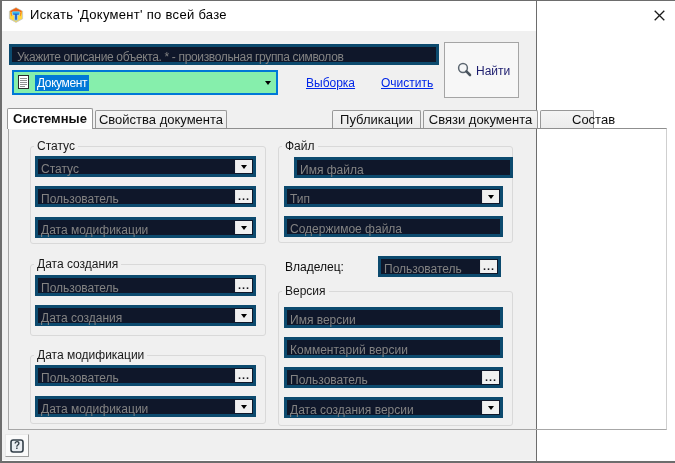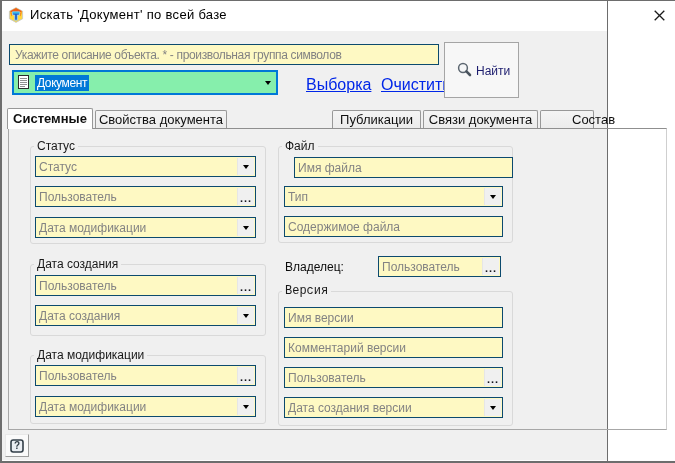--- a/index.html
+++ b/index.html
@@ -1,40 +1,40 @@
 <!DOCTYPE html>
 <html><head><meta charset="utf-8">
 <style>
   html,body{margin:0;padding:0;}
   body{width:675px;height:463px;overflow:hidden;font-family:"Liberation Sans",sans-serif;}
-  #win{position:relative;width:608px;height:463px;background:#f0f0f0;}
+  #win{position:relative;width:537px;height:463px;background:#f0f0f0;}
   .abs{position:absolute;}
   
   #bl{left:0;top:0;width:2px;height:463px;background:#6d6d6d;}
   #bt{left:0;top:0;width:675px;height:1px;background:#6d6d6d;}
   #br{right:0;top:0;width:1px;height:463px;background:#6d6d6d;}
   #bb{left:0;bottom:0;width:675px;height:2px;background:#6d6d6d;}
   #bw{left:2px;bottom:2px;width:672px;height:1px;background:#fdfdfd;}
   #titlebar{left:2px;top:1px;width:672px;height:30px;background:#ffffff;}
   #title{left:30px;top:7px;font-size:13px;letter-spacing:0.3px;color:#000;}
   
-  .fld{box-sizing:border-box;background:#fef9c3;border:1px solid #0c4a6e;font-size:12px;color:#838383;}
+  .fld{box-sizing:border-box;background:#0f172a;border:3px solid #0c4a6e;font-size:12px;color:#838383;}
   .fld .txt{position:absolute;left:3px;top:3px;white-space:nowrap;}
   .fbtn{position:absolute;right:1px;top:1px;bottom:1px;width:16px;background:#f0f0f0;border-left:1px solid #e6e6e6;}
   .tri{position:absolute;left:50%;top:50%;margin:-1.5px 0 0 -3.5px;width:0;height:0;border-left:3.5px solid transparent;border-right:3.5px solid transparent;border-top:4px solid #010101;}
   .dots{position:absolute;left:0;right:0;bottom:1px;text-align:center;color:#16161d;font-weight:bold;font-size:11px;letter-spacing:1px;}
   
   .grp{box-sizing:border-box;border:1px solid #d9d9d9;border-radius:3px;}
   .glab{font-size:12px;color:#181818;background:#f0f0f0;padding:0 3px;white-space:nowrap;}
   
   .tab{box-sizing:border-box;border:1px solid #989898;border-bottom:none;border-radius:2px 2px 0 0;background:#f0f0f0;font-size:13px;color:#101010;text-align:center;z-index:2;}
   #tab1{left:7px;top:108px;width:86px;height:21px;background:#fff;font-weight:bold;z-index:4;line-height:19px;}
   .tabi{top:110px;height:18px;line-height:17px;background:linear-gradient(#f4f4f4,#ececec);}
   #panel{left:8px;top:128px;width:659px;height:302px;box-sizing:border-box;border:1px solid;border-color:#8f8f8f #cfcfcf #a7a7a7 #a7a7a7;z-index:1;}
-  a.lnk{font-size:16px;color:#0026e8;text-decoration:underline;}
+  a.lnk{font-size:12px;color:#0026e8;text-decoration:underline;}
   #findbtn{left:444px;top:42px;width:75px;height:56px;box-sizing:border-box;background:#f7f7f7;border:1px solid #a5a5a5;}
   #helpbtn{left:5px;top:434px;width:24px;height:23px;box-sizing:border-box;background:#fafafa;border:1px solid;border-color:#e8e8e8 #9d9d9d #9d9d9d #e8e8e8;}
 </style></head>
 <body>
 <div id="win">
   <div class="abs" id="titlebar"></div>
   <svg class="abs" style="left:8px;top:7px" width="16" height="16" viewBox="0 0 16 16">
     <polygon points="8,0.6 14.6,4.2 14.6,11.8 8,15.4 1.4,11.8 1.4,4.2" fill="#ffd83f" stroke="#c2c5cb" stroke-width="0.8"></polygon>
     <polygon points="8,1 14.2,4.3 8,7.6 1.8,4.3" fill="#ee5f17"></polygon>
     <polygon points="1.9,4.8 5.5,6.8 3.4,9.6" fill="#f69220"></polygon>
@@ -86,21 +86,21 @@
 
   <div class="abs grp" style="left:30px;top:146px;width:236px;height:98px;"></div>
   <div class="abs glab" style="left:34px;top:139px;">Статус</div>
   <div class="abs grp" style="left:30px;top:264px;width:236px;height:72px;"></div>
   <div class="abs glab" style="left:34px;top:257px;">Дата создания</div>
   <div class="abs grp" style="left:30px;top:355px;width:236px;height:69px;"></div>
   <div class="abs glab" style="left:34px;top:348px;">Дата модификации</div>
   <div class="abs grp" style="left:278px;top:146px;width:235px;height:97px;"></div>
   <div class="abs glab" style="left:282px;top:139px;">Файл</div>
   <div class="abs grp" style="left:278px;top:291px;width:235px;height:135px;"></div>
-  <div class="abs glab" style="left:282px;top:284px;font-family:Liberation Mono, monospace;">Версия</div>
+  <div class="abs glab" style="left:282px;top:284px;">Версия</div>
 
   <div class="abs fld" style="left:35px;top:156px;width:221px;height:21px;">
       <span class="txt">Статус</span>
       <div class="fbtn">
         <div class="tri"></div>
       </div>
     </div>
   <div class="abs fld" style="left:35px;top:186px;width:221px;height:21px;">
       <span class="txt">Пользователь</span>
       <div class="fbtn">

